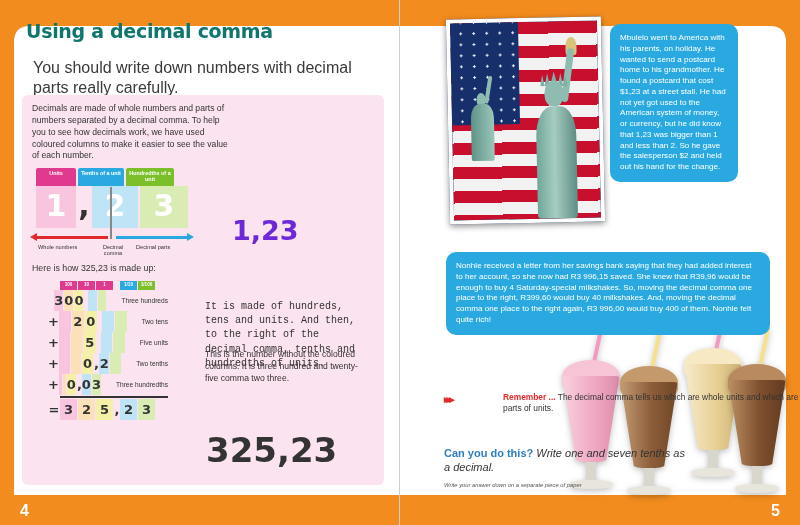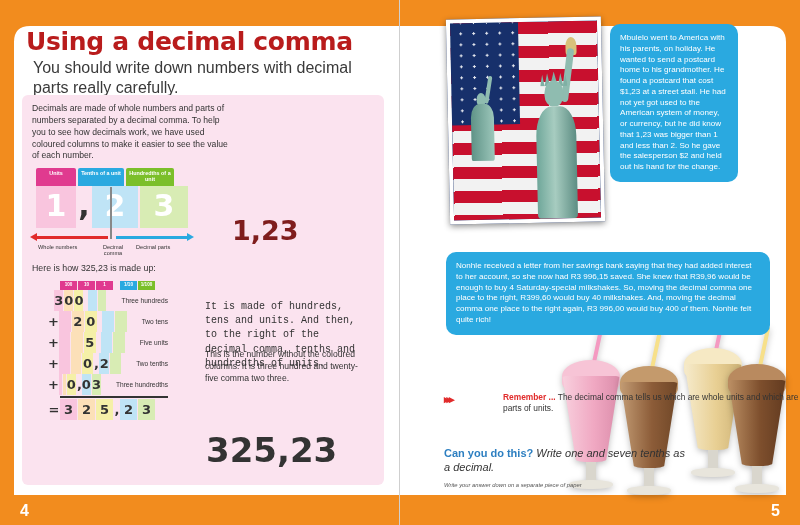--- a/index.html
+++ b/index.html
@@ -58,24 +58,24 @@
     bottom: 5px;
     color: #ffffff;
     font-size: 16px;
     font-weight: bold;
   }
   .page-num-left { left: 20px; }
   .page-num-right { right: 20px; }
 
   .title {
     position: absolute;
-    left: 26px; top: 27px;
-    font-size: 25px;
+    left: 26px; top: 20px;
+    font-size: 19px;
     font-weight: bold;
-    color: #b91c1c;
+    color: #0f766e;
     letter-spacing: -0.3px;
     font-family: "DejaVu Sans", sans-serif;
   }
   .subtitle {
     position: absolute;
     left: 33px; top: 58px;
     width: 330px;
     font-size: 16px;
     font-weight: normal;
     color: #3a3a3a;
@@ -153,21 +153,21 @@
   .al-comma { left: 60px; top: 0; text-align: center; width: 34px; }
   .al-dec { left: 100px; top: 0; }
 
   .para-right-1 {
     position: absolute; left: 198px; top: 176px; width: 170px;
     font-size: 8.6px; color: #333; line-height: 1.42;
   }
   .big-number-1 {
     position: absolute; left: 232px; top: 215px;
     font-family: "DejaVu Sans", sans-serif;
-    font-size: 27px; font-weight: bold; color: #7f1d1d;
+    font-size: 27px; font-weight: bold; color: #6d28d9;
   }
   .here-is {
     position: absolute; left: 32px; top: 263px;
     font-size: 8.8px; color: #333;
   }
   
   .buildup {
     position: absolute; left: 48px; top: 281px;
     width: 120px;
   }

